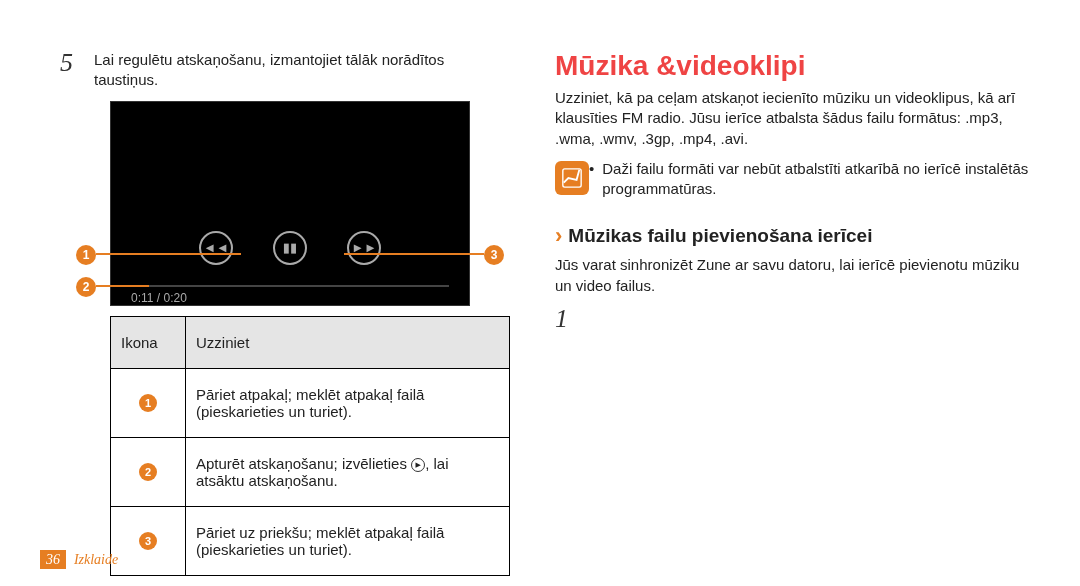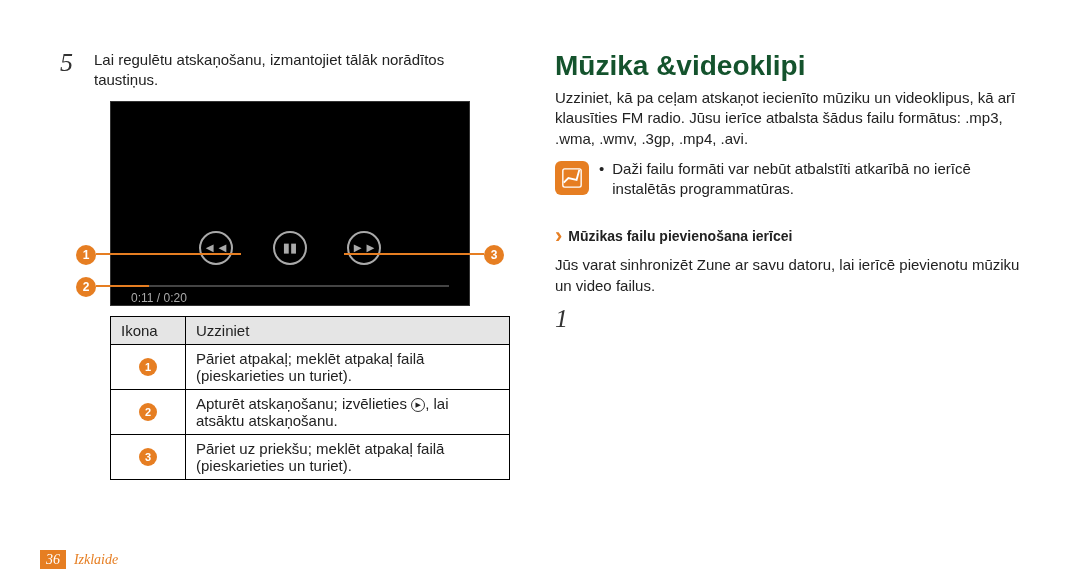--- a/index.html
+++ b/index.html
@@ -101,21 +101,21 @@
   .line-3 { right: -15px; bottom: 50px; width: 140px; }
 
   .tbl {
     width: 400px;
     margin-left: 50px;
     border-collapse: collapse;
     border: 1px solid #000;
   }
   .tbl td, .tbl th {
     border: 1px solid #000;
-    padding: 5px 10px;
+    padding: 17px 10px;
     text-align: left;
     font-weight: normal;
   }
   .tbl th.icon-col { background: #e5e5e5; width: 75px; }
   .tbl th.fn-col { background: #e5e5e5; }
   .tbl td.icon-cell { text-align: center; }
   .num-icon {
     display: inline-flex;
     width: 18px; height: 18px;
     border-radius: 50%;
@@ -131,33 +131,32 @@
     width: 14px; height: 14px;
     border: 1px solid #333;
     border-radius: 50%;
     align-items: center;
     justify-content: center;
     font-size: 7px;
     vertical-align: middle;
   }
 
   .h1 {
-    color: #14532d;
+    color: #ef4444;
     font-size: 28px;
     font-weight: bold;
     margin-bottom: 6px;
   }
   .h2-row { display: flex; align-items: center; gap: 6px; margin: 18px 0 6px; }
   .chev { color: #e67e22; font-size: 22px; font-weight: bold; }
-  .h2 { font-size: 14px; font-weight: bold; }
+  .h2 { font-size: 19px; font-weight: bold; }
   .para { margin-bottom: 10px; line-height: 1.35; }
 
   .note-box {
     display: flex;
-    gap: 10px;
     margin: 8px 0;
     align-items: flex-start;
   }
   .note-icon {
     flex: 0 0 34px;
     height: 34px;
     background: #e67e22;
     border-radius: 6px;
     display: flex;
     align-items: center;

